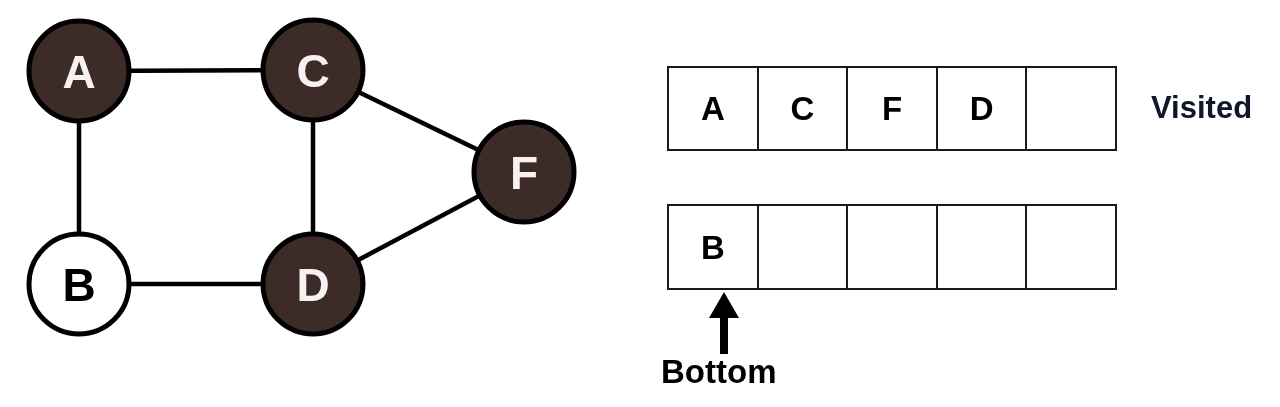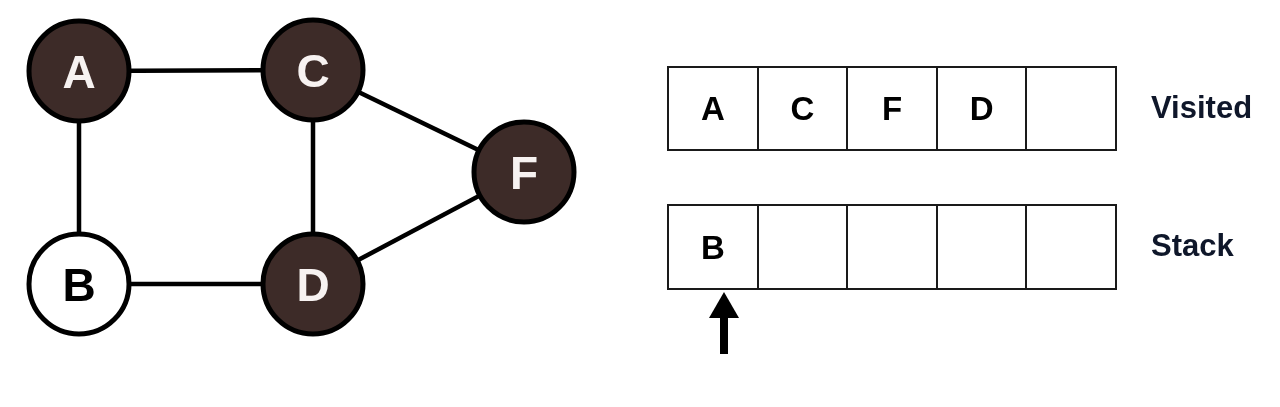--- a/index.html
+++ b/index.html
@@ -206,22 +206,22 @@
       </div>
     <div id="visited-title" class="array-title">Visited</div>
 
     <div id="stack-row" class="array-row">
         <div class="array-cell">B</div>
         <div class="array-cell"></div>
         <div class="array-cell"></div>
         <div class="array-cell"></div>
         <div class="array-cell"></div>
       </div>
-    <div id="stack-title" class="array-title">Stack</div>
 
     <svg id="bottom-arrow-svg" viewBox="0 0 60 62">
       <rect class="bottom-arrow-shape" x="25" y="20" width="8" height="42"></rect>
       <polygon class="bottom-arrow-shape" points="29,0 44,26 14,26"></polygon>
     </svg>
 
+    <div id="bottom-label">Bottom</div>
   </div>
 
 </div>
 
 </body></html>

